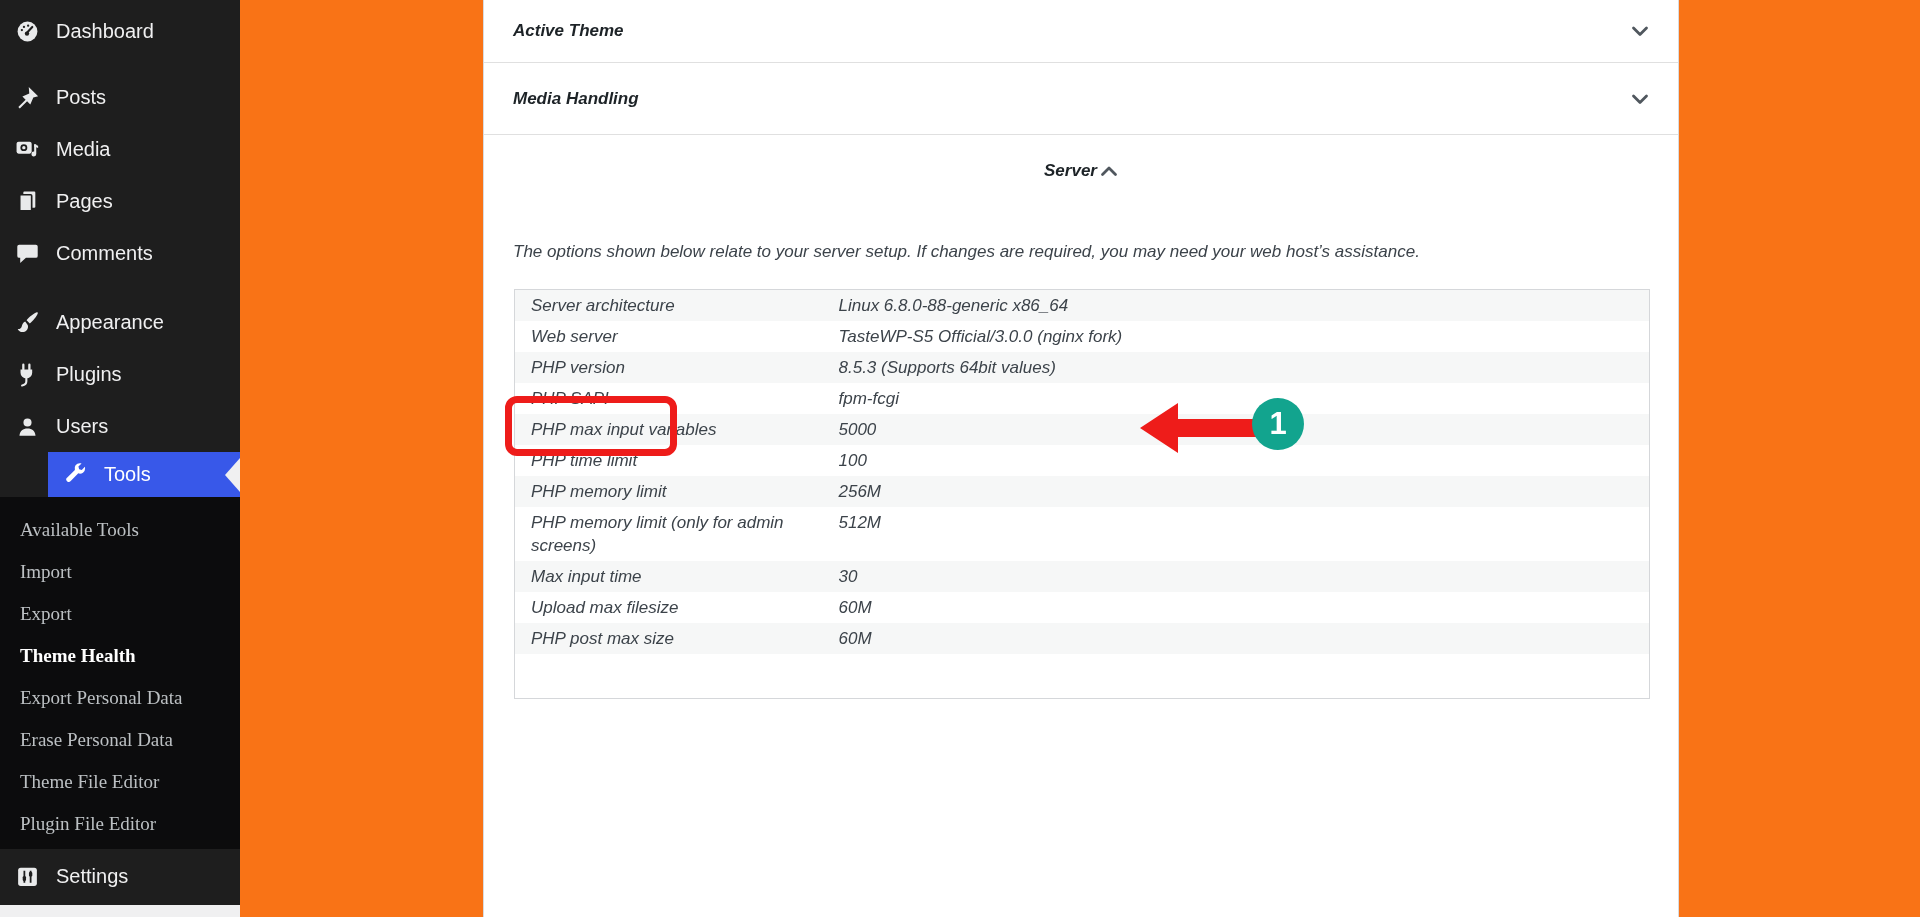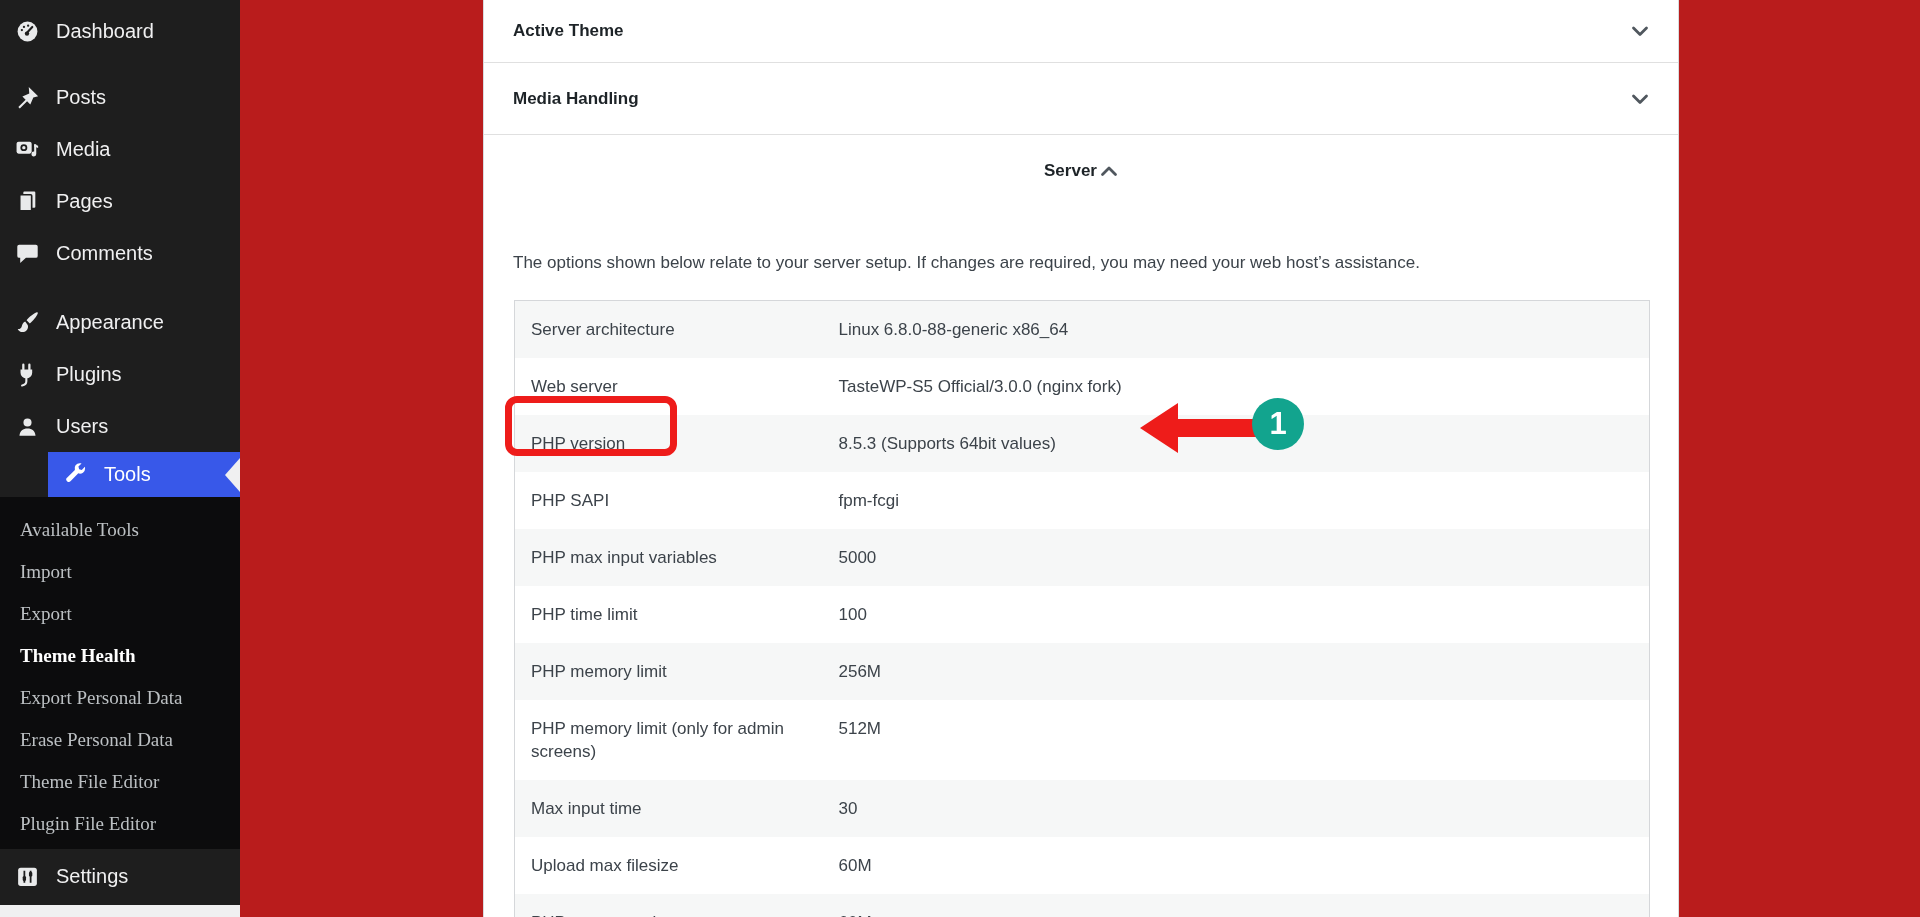--- a/index.html
+++ b/index.html
@@ -34,46 +34,46 @@
   .sep-sm { height:14px; }
   .sep-lg { height:17px; }
   .submenu { background:#0c0c0d; padding:12px 0 4px; }
   .submenu-item {
     height:42px; display:flex; align-items:center; padding-left:20px;
     color:#bcc0c3; font-size:19px; cursor:pointer;font-family:Liberation Serif, serif;
   }
   .submenu-item.current { color:#ffffff; font-weight:700; }
 
   
-  .main { position:absolute; left:240px; top:0; right:0; bottom:0; background:#b91c1c; }
+  .main { position:absolute; left:240px; top:0; right:0; bottom:0; background:#f97316;font-style:italic; }
   .card {
     margin-left:243px; width:1196px; min-height:950px;
     background:#ffffff; border-left:1px solid #d9dbde; border-right:1px solid #d9dbde;
   }
   .acc-header {
     display:flex; align-items:center; justify-content:space-between;
     padding:0 26px 0 29px; font-size:17px; font-weight:600; color:#1d2327;
     cursor:pointer; background:#fff;
   }
   .acc-header.h1 { height:63px; border-bottom:1px solid #e0e0e0; }
   .acc-header.h2 { height:72px; border-bottom:1px solid #e0e0e0; }
   .acc-header.h3 { height:72px;justify-content:center; }
   .acc-header .chev { width:24px; height:24px; flex:none; }
 
   .server-body { padding-bottom:40px; }
-  .desc { margin:45px 29px 25px; font-size:17px; line-height:1.35; color:#3c434a; }
+  .desc { margin:34px 29px 25px; font-size:17px; line-height:1.35; color:#3c434a; }
 
   table.info-table {
     margin-left:30px; width:1136px; border-collapse:collapse;
     border:1px solid #d5d7da; font-size:17px; color:#3c434a;
   }
   .info-table tr:nth-child(odd) { background:#f6f7f7; }
   .info-table tr:nth-child(even) { background:#ffffff; }
   .info-table th, .info-table td {
-    padding:17px 16px; text-align:left; font-weight:400;
+    padding:4px 16px; text-align:left; font-weight:400;
     vertical-align:top; line-height:23px;
   }
   .info-table th { width:308px; }
   .info-table tr.spacer td { height:45px; padding:0; }
 
   
   .overlay { position:absolute; z-index:10; pointer-events:none; }
   #highlight-box {
     left:505px; top:396px; width:172px; height:60px;
     border:7px solid #ee1c1a; border-radius:12px;

